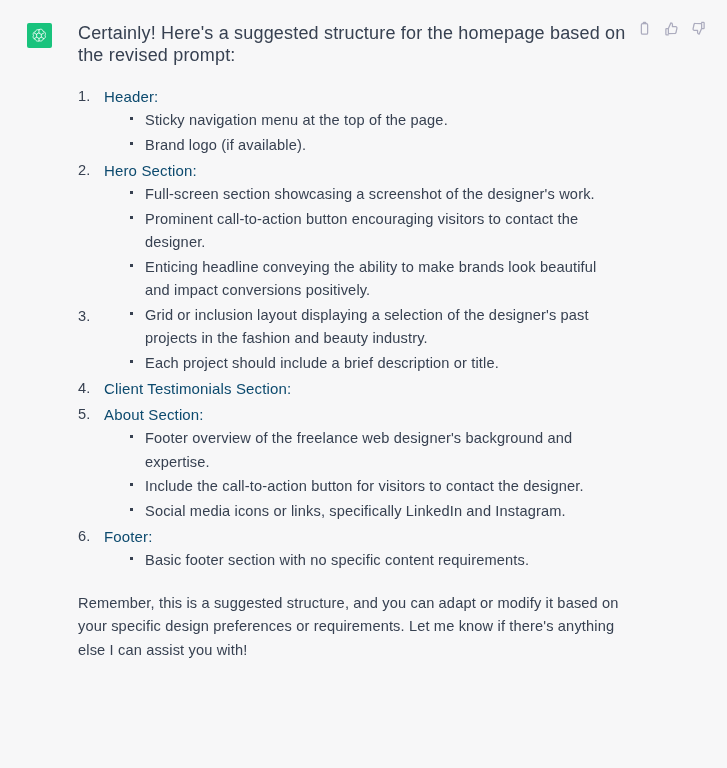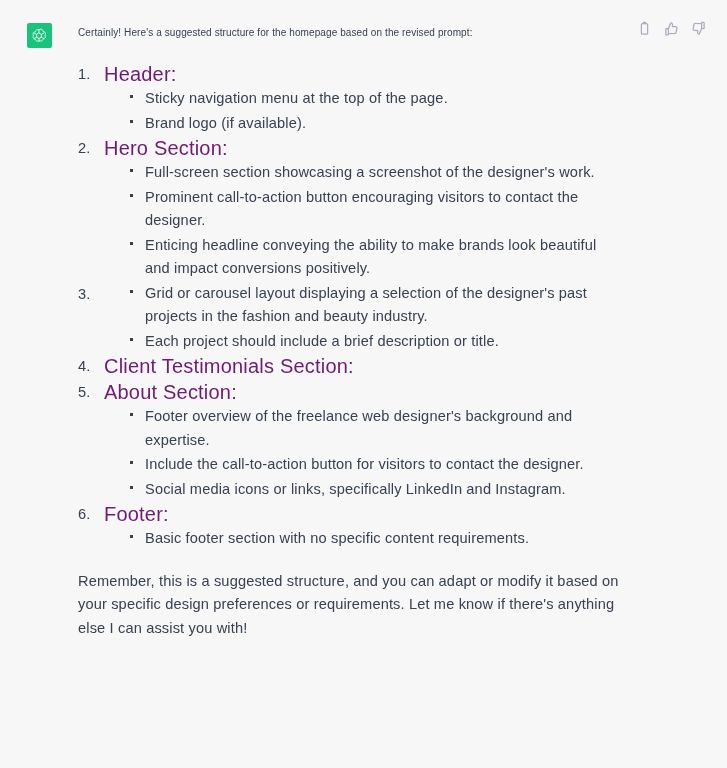--- a/index.html
+++ b/index.html
@@ -43,21 +43,21 @@
   }
   .avatar svg { display: block; }
 
   .content-col {
     flex: 1 1 auto;
     padding-right: 100px;
     min-width: 0;
   }
 
   .intro {
-    font-size: 10px;
+    font-size: 18px;
     line-height: 22px;
     color: #374151;
     margin: 0 0 18px 0;
     letter-spacing: 0.01em;
   }
 
   ol.sections {
     list-style: none;
     margin: 0;
     padding: 0;
@@ -74,23 +74,23 @@
     content: counter(sec) ".";
     position: absolute;
     left: 0;
     top: 0;
     font-size: 14.6px;
     line-height: 25px;
     color: #374151;
   }
 
   .section-title {
-    font-size: 20px;
+    font-size: 15px;
     line-height: 25px;
-    color: #701a75;
+    color: #0c4a6e;
     letter-spacing: 0.01em;
   }
 
   ul.subitems {
     list-style: none;
     margin: 0 0 1px 0;
     padding: 0 0 0 25px;
   }
 
   ul.subitems > li.subitem {
@@ -178,21 +178,21 @@
         <div class="section-title">Hero Section:</div>
         <ul class="subitems">
           <li class="subitem">Full-screen section showcasing a screenshot of the designer's work.</li>
           <li class="subitem">Prominent call-to-action button encouraging visitors to contact the designer.</li>
           <li class="subitem">Enticing headline conveying the ability to make brands look beautiful and impact conversions positively.</li>
         </ul>
       </li>
 
       <li class="section">
         <ul class="subitems">
-          <li class="subitem">Grid or carousel layout displaying a selection of the designer's past projects in the fashion and beauty industry.</li>
+          <li class="subitem">Grid or inclusion layout displaying a selection of the designer's past projects in the fashion and beauty industry.</li>
           <li class="subitem">Each project should include a brief description or title.</li>
         </ul>
       </li>
 
       <li class="section">
         <div class="section-title">Client Testimonials Section:</div>
       </li>
 
       <li class="section">
         <div class="section-title">About Section:</div>

